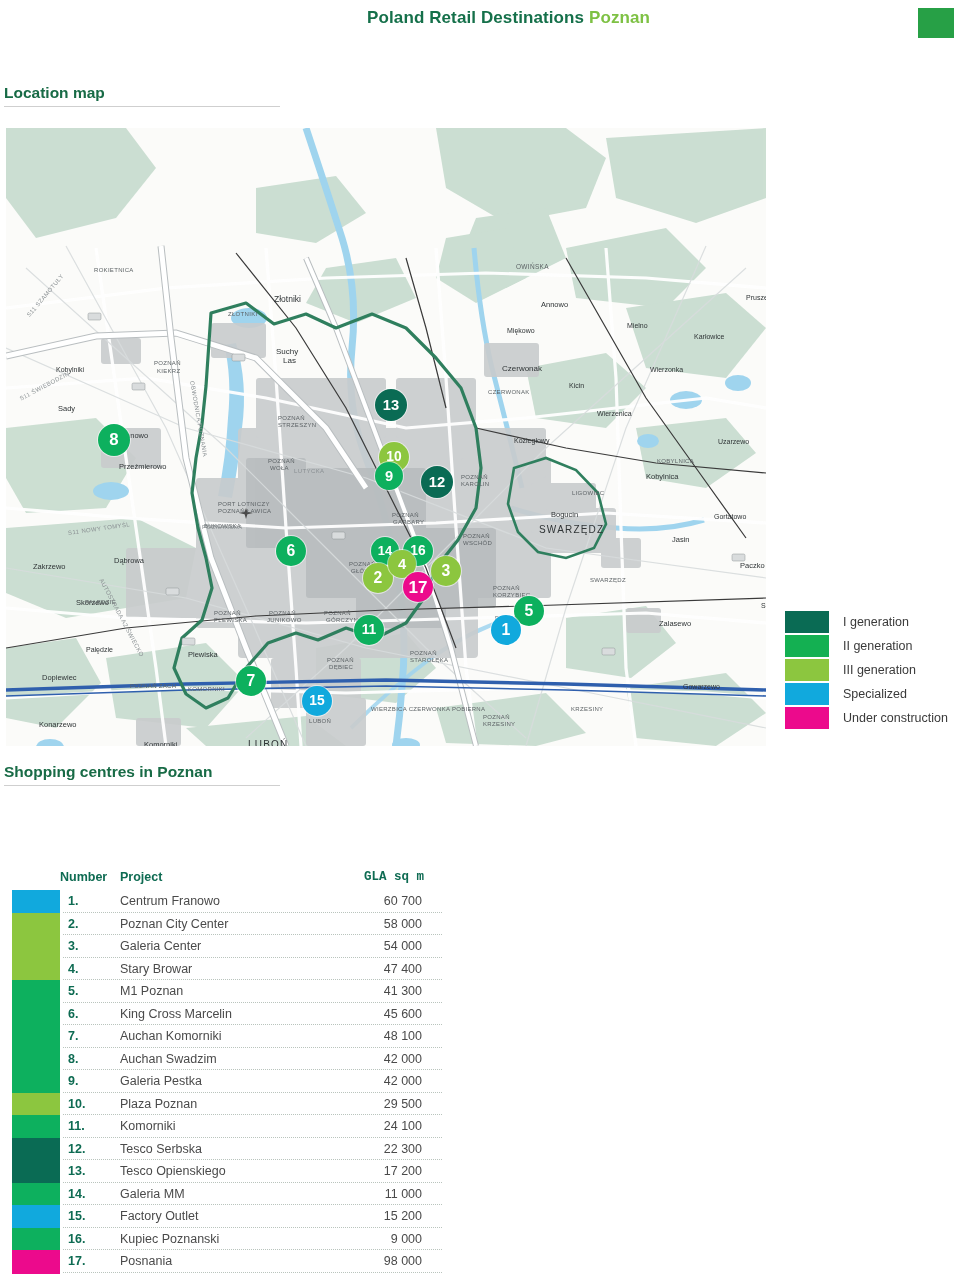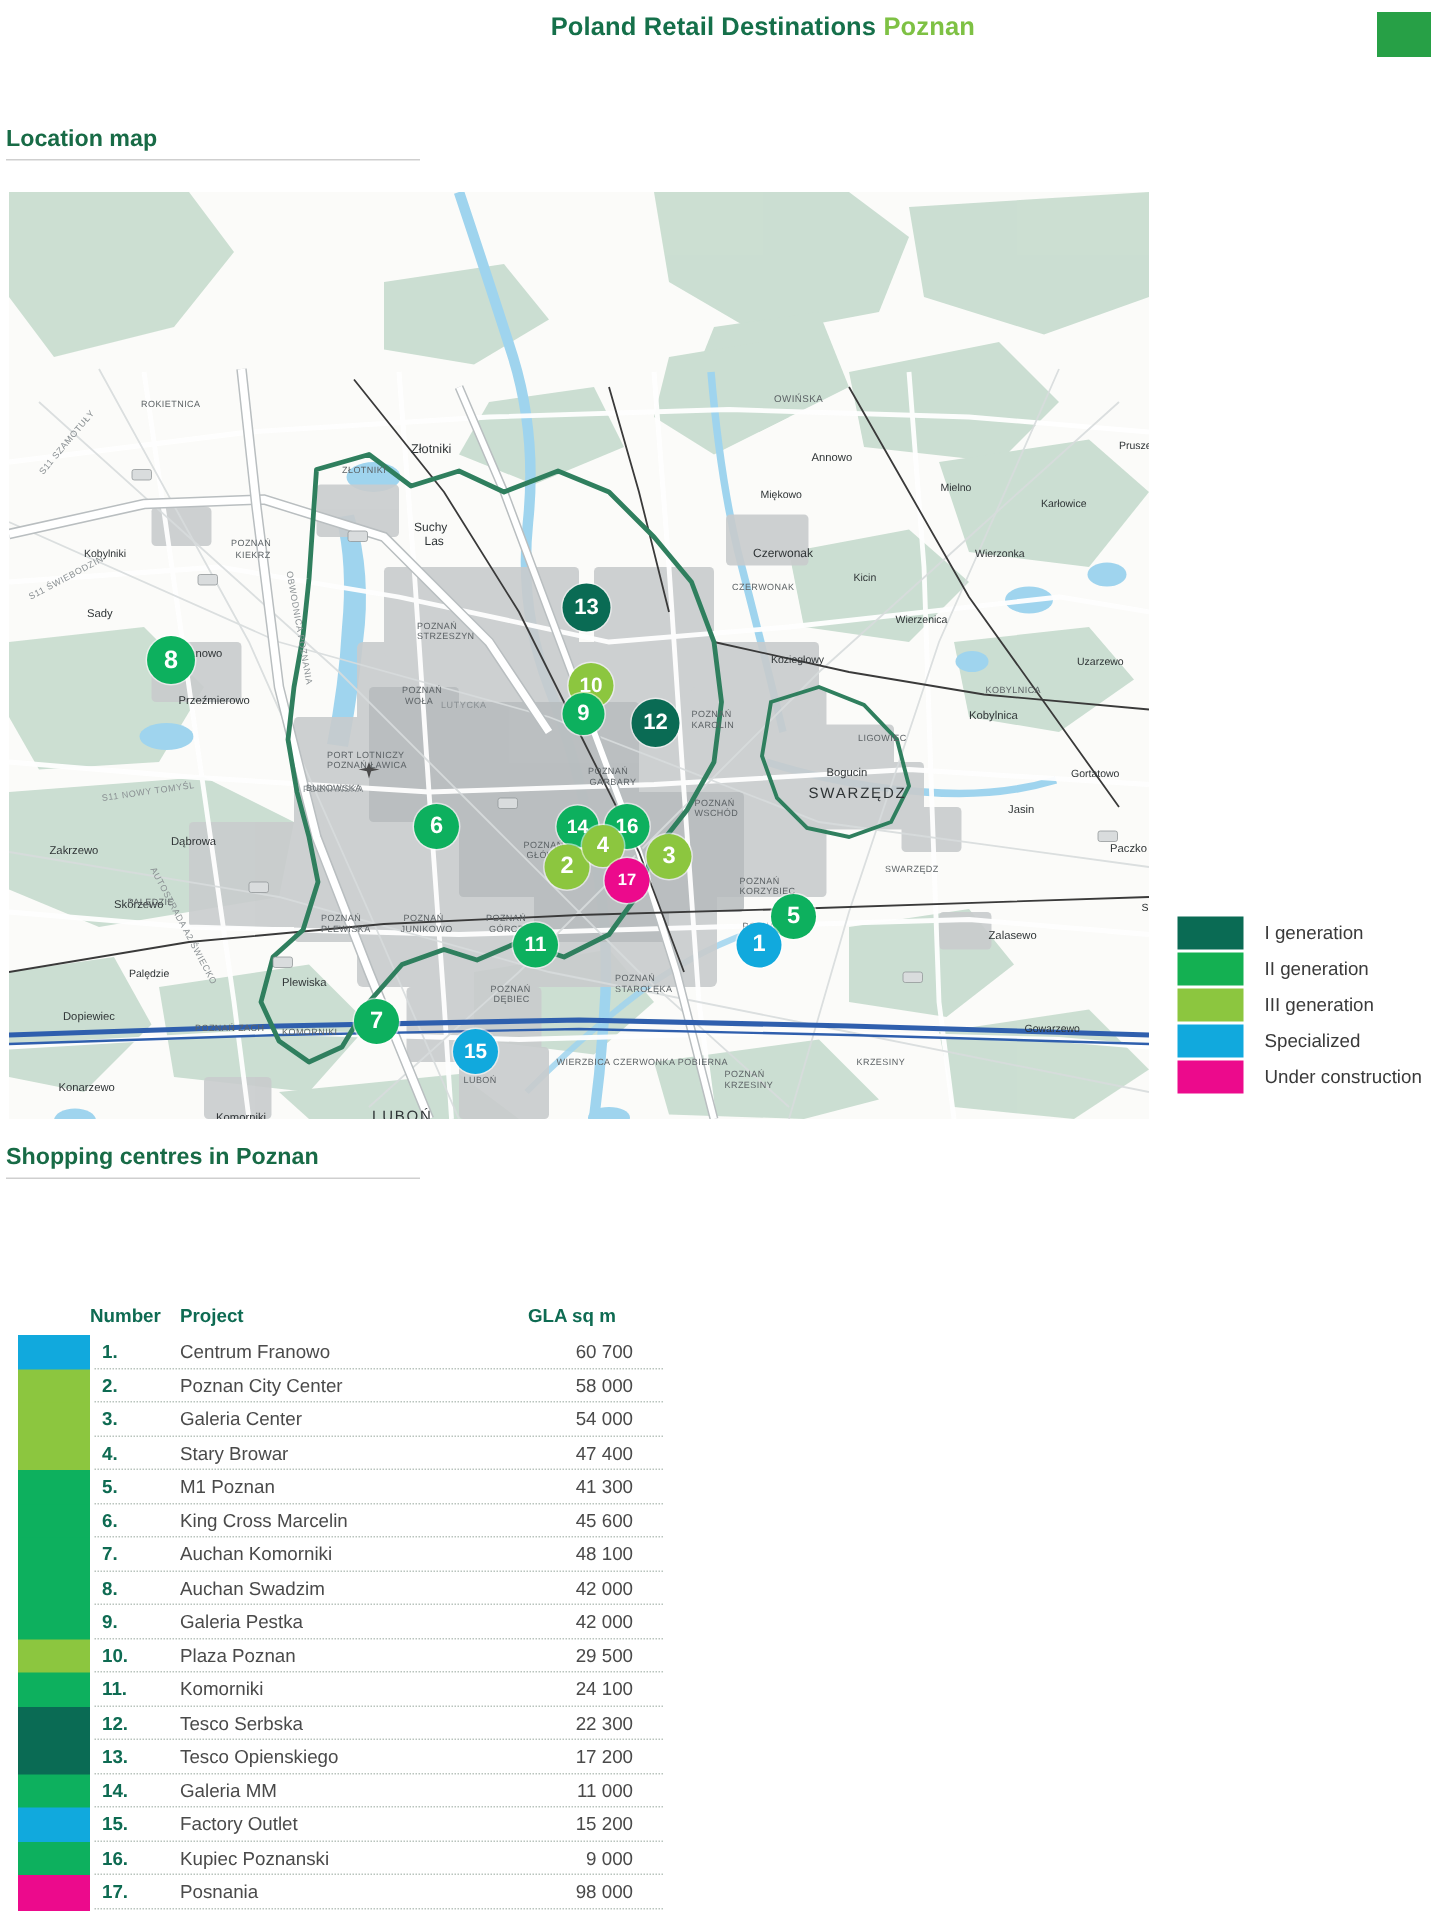--- a/index.html
+++ b/index.html
@@ -69,21 +69,21 @@
   }
 
   
   .tbl { position: absolute; left: 12px; top: 840px; width: 430px; }
   .tbl-head {
     position: relative; height: 20px;
     color: #0e6b52; font-size: 12.5px; font-weight: bold; margin-top: 30px;
   }
   .th-num { position: absolute; left: 48px; top: 0; }
   .th-prj { position: absolute; left: 108px; top: 0; }
-  .th-gla { position: absolute; left: 340px; top: 0; }
+  .th-gla { position: absolute; left: 352px; top: 0; font-family: Liberation Mono, monospace; }
   .tbl-rows { position: relative; }
   .row {
     position: relative; height: 22.5px;
     border-bottom: 1px dotted #b9c4bd;
   }
   .row .sw {
     position: absolute; left: 0; top: 0;
     width: 48px; height: 23.5px;
   }
   .row .num {
@@ -387,30 +387,30 @@
         </div>
         <div class="marker" style="left: 357px; top: 435px; width: 30px; height: 30px; background: rgb(140, 198, 63); font-size: 15.75px;">
           <span>2</span>
         </div>
         <div class="marker" style="left: 382px; top: 422px; width: 28px; height: 28px; background: rgb(140, 198, 63); font-size: 14.7px;">
           <span>4</span>
         </div>
         <div class="marker" style="left: 425px; top: 428px; width: 30px; height: 30px; background: rgb(140, 198, 63); font-size: 15.75px;">
           <span>3</span>
         </div>
-        <div class="marker" style="left: 397px; top: 444px; width: 30px; height: 30px; background: rgb(236, 10, 140); font-size: 11px;">
+        <div class="marker" style="left: 397px; top: 444px; width: 30px; height: 30px; background: rgb(236, 10, 140); font-size: 17px;">
           <span>17</span>
         </div>
         <div class="marker" style="left: 508px; top: 468px; width: 30px; height: 30px; background: rgb(13, 176, 94); font-size: 15.75px;">
           <span>5</span>
         </div>
         <div class="marker" style="left: 485px; top: 487px; width: 30px; height: 30px; background: rgb(17, 169, 221); font-size: 15.75px;">
           <span>1</span>
         </div>
-        <div class="marker" style="left: 336px; top: 487px; width: 30px; height: 30px; background: rgb(13, 176, 94); font-size: 13.8px;">
+        <div class="marker" style="left: 348px; top: 487px; width: 30px; height: 30px; background: rgb(13, 176, 94); font-size: 13.8px;">
           <span>11</span>
         </div>
         <div class="marker" style="left: 230px; top: 538px; width: 30px; height: 30px; background: rgb(13, 176, 94); font-size: 15.75px;">
           <span>7</span>
         </div>
         <div class="marker" style="left: 296px; top: 558px; width: 30px; height: 30px; background: rgb(17, 169, 221); font-size: 13.8px;">
           <span>15</span>
         </div>
       </div>
   </div>

